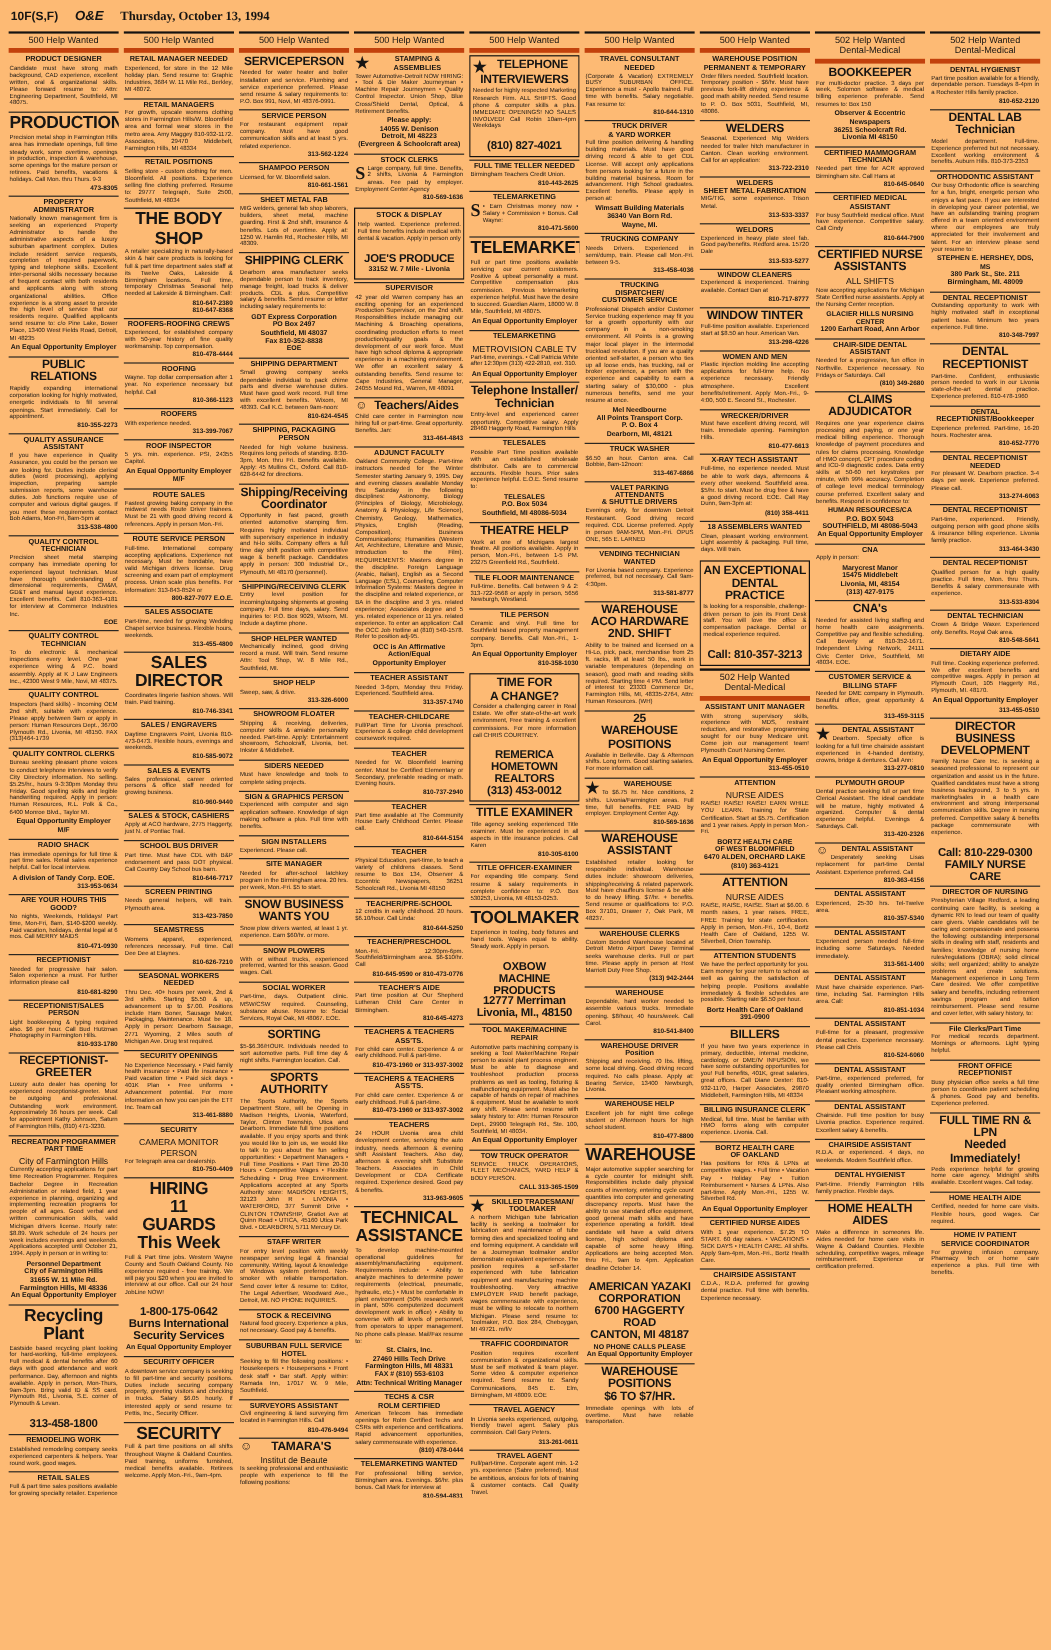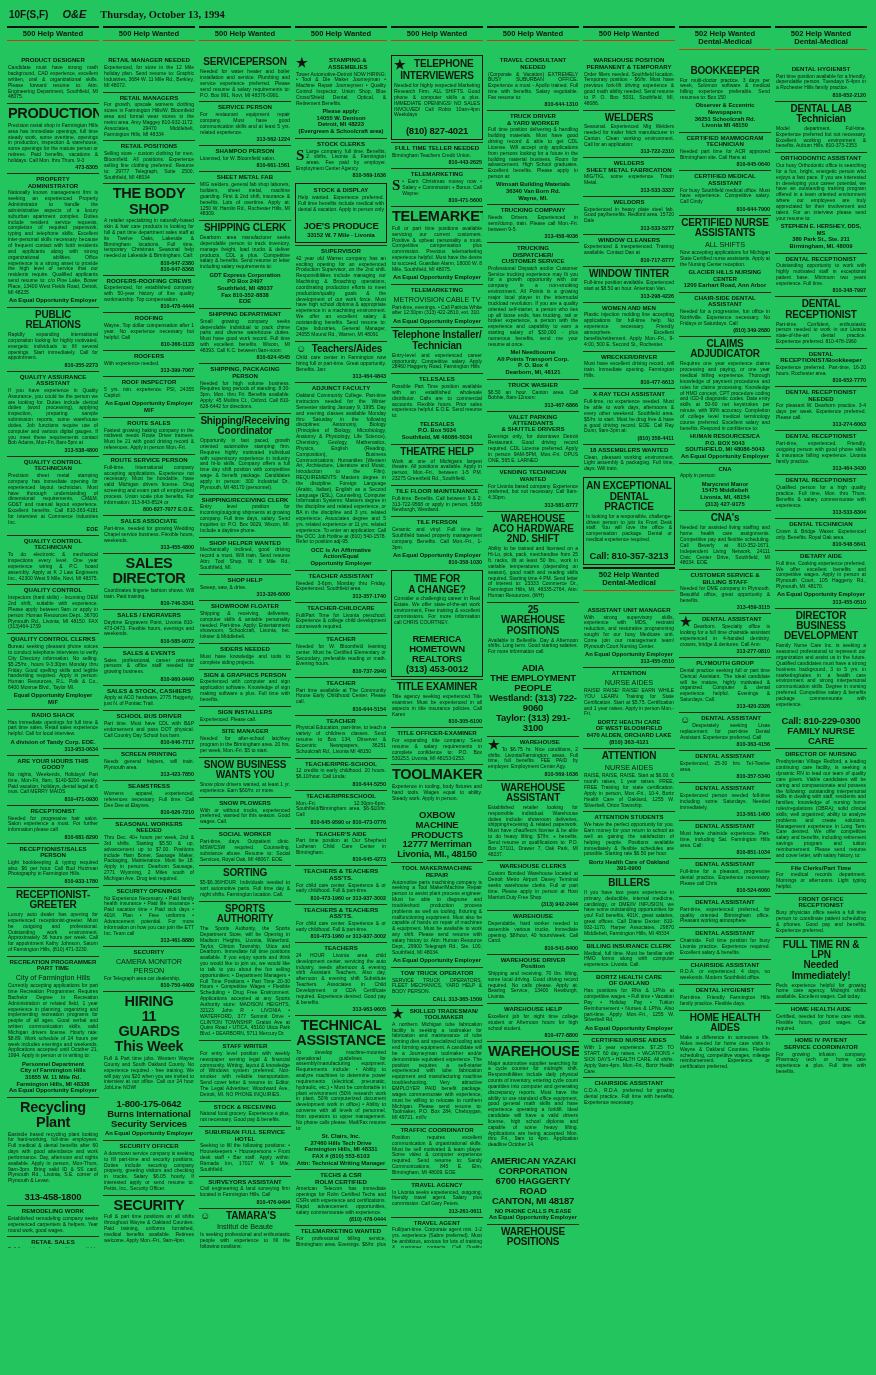--- a/index.html
+++ b/index.html
@@ -1,36 +1,36 @@
 <!DOCTYPE html>
 <html><head>
 <meta charset="utf-8">
 <style>
   html,body{margin:0;padding:0;background:#e8e6e0;}
-  .page{position:relative;width:876px;height:1375px;background:#22c55e;color:#171513;
+  .page{position:relative;width:876px;height:1375px;background:#fdba74;color:#171513;
         font-family:"Liberation Sans",sans-serif;overflow:hidden;box-sizing:border-box;padding:4px 7px;}
   
   .folio{display:flex;align-items:baseline;gap:14px;font-size:10px;padding:4px 2px 2px;}
   .folio .pgid{font-weight:bold;}
   .folio .oe{font-family:Liberation Sans, sans-serif;font-weight:bold;font-style:italic;font-size:11px;}
   .folio .date{font-family:"Liberation Serif",serif;font-weight:bold;font-size:10.5px;}
   
   .banner{position:relative;margin-top:2px;height:112px;}
   .rule{background:#141210;}
   .r4{height:4px;} .r1{height:1.5px;margin-top:2px;}
   .banner-mid{position:relative;height:74px;display:flex;align-items:center;}
   .banner-title{margin:0 0 0 248px;font-size:50px;font-weight:900;letter-spacing:-1px;
         transform:scaleY(1.18);transform-origin:center;white-space:nowrap;}
   .pictogram{position:absolute;left:112px;top:-26px;z-index:3;}
   .rules-bottom .r1{margin-top:0;} .rules-bottom .r4{margin-top:2px;}
   
   .cols{display:flex;gap:4px;margin-top:4px;height:1222px;overflow:hidden;}
   .col{flex:0 0 92px;width:92px;overflow:hidden;}
-  .shead{font-size:7.6px;font-weight:bold;text-align:center;border-top:2.5px solid #141210;
-        border-bottom:1px solid #c2410c;padding:2px 0;margin-bottom:14px;white-space:pre-line;line-height:1.1;}
+  .shead{font-size:7.6px;font-weight:normal;text-align:center;border-top:2.5px solid #141210;
+        border-bottom:4px solid #c2410c;padding:2px 0;margin-bottom:1px;white-space:pre-line;line-height:1.1;}
   .ad{border-top:1px solid #2a2722;padding:2px 1px 3px;}
   .shead + .ad{border-top:none;}
   .ad.box{border:1.2px solid #141210;padding:3px 2px;margin:2px 0;}
   .t{font-weight:bold;text-align:center;white-space:pre-line;line-height:1.04;margin-bottom:1.5px;font-size:6.1px;}
   .ad.big .t{font-size:10px;letter-spacing:-0.2px;}
   .ad.huge .t{font-size:14.5px;letter-spacing:-0.3px;}
   .t2{font-size:7.2px;font-weight:normal;text-align:center;margin-bottom:1px;white-space:pre-line;}
   .b{font-size:5px;line-height:1.17;text-align:justify;}
   .p{font-size:5.4px;font-weight:bold;text-align:right;white-space:pre-line;margin-top:0.5px;}
   .foot{font-size:5.8px;font-weight:bold;text-align:center;white-space:pre-line;margin-top:1.5px;line-height:1.15;}
@@ -669,24 +669,20 @@
           <div class="t">WAREHOUSE
 ACO HARDWARE
 2ND. SHIFT</div>
           <div class="b">Ability to be trained and licensed on a Hi-Lo, pick, pack, merchandise from 25 ft. racks, lift at least 50 lbs., work in variable temperatures (depending on season), good math and reading skills required. Starting time 4 PM. Send letter of interest to: 23333 Commerce Dr., Farmington Hills, MI, 48335-2764, Attn: Human Resources. (WH)</div>
         </div>
         <div class="ad big">
           <div class="t">25
 WAREHOUSE
 POSITIONS</div>
           <div class="b">Available in Belleville. Day &amp; Afternoon shifts. Long term. Good starting salaries. For more information call.</div>
-          <div class="footbig">ADIA
-THE EMPLOYMENT PEOPLE
-Westland: (313) 722-9060
-Taylor: (313) 291-3100</div>
         </div>
         <div class="ad cap star">
           <div class="t"><span class="ic">★</span>WAREHOUSE</div>
           <div class="b">To $6.75 hr. Nice conditions, 2 shifts. Livonia/Farmington areas. Full time, full benefits. FEE PAID by employer. Employment Center Agy.</div>
           <div class="p">810-569-1636</div>
         </div>
         <div class="ad big">
           <div class="t">WAREHOUSE
 ASSISTANT</div>
           <div class="b">Established retailer looking for responsible individual. Warehouse duties include: showroom deliveries, shipping/receiving &amp; related paperwork. Must have chauffeurs license &amp; be able to do heavy lifting. $7/hr. + benefits. Send resume or qualifications to: P.O. Box 37101, Drawer 7, Oak Park, MI 48237.</div>

